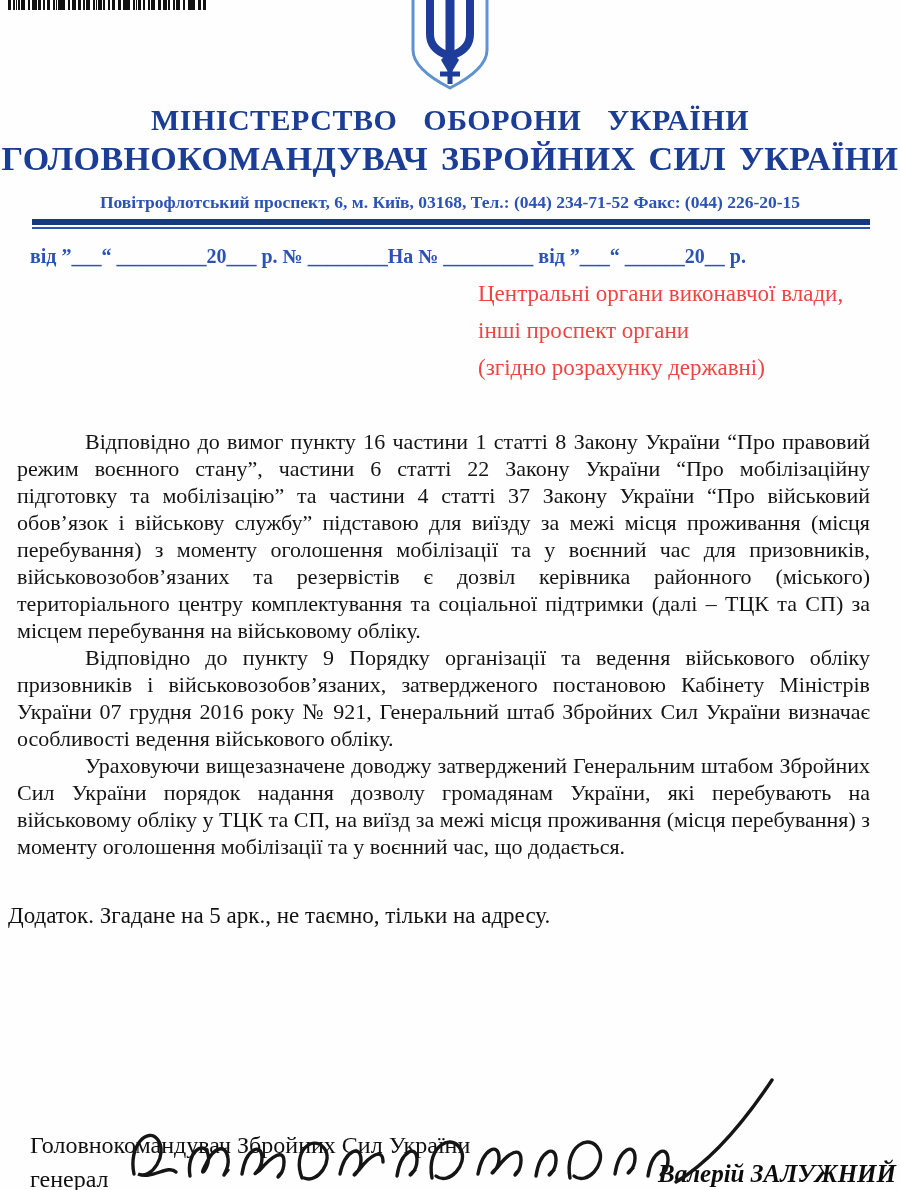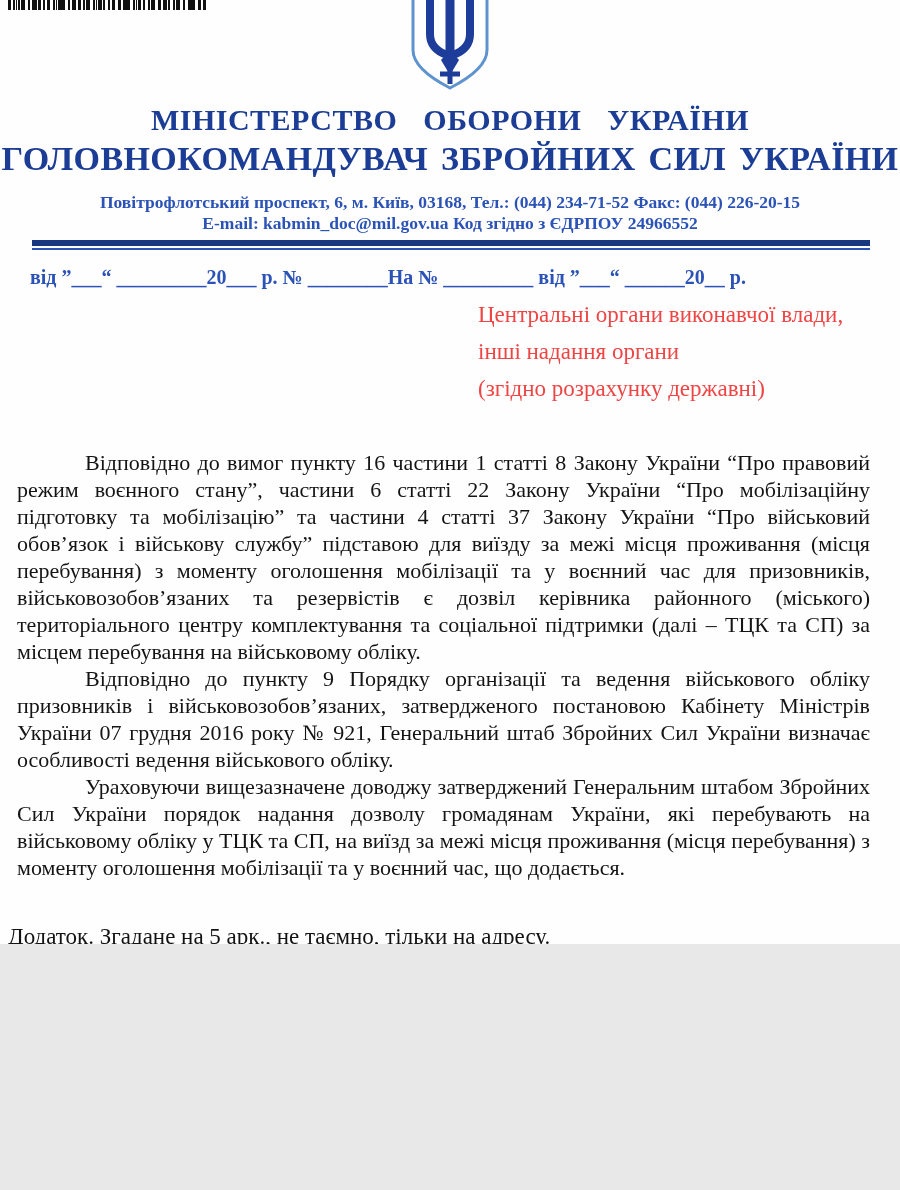--- a/index.html
+++ b/index.html
@@ -1,18 +1,18 @@
 <!DOCTYPE html>
 <html><head>
 <meta charset="utf-8">
 <style>
   html,body{margin:0;padding:0;background:#e8e8e8;}
   .page{
     position:relative;
-    width:900px;height:944px;
+    width:900px;height:1190px;
     margin:0 auto;
     background:#fefefe;
     overflow:hidden;
     font-family:"Liberation Serif","DejaVu Serif",serif;
     color:#161616;
   }
   
   .barcode{
     position:absolute;left:8px;top:0;width:200px;height:10px;
     background:
@@ -79,37 +79,36 @@
       <path d="M44,50 l-9,10 9,15 9,-15 z" fill="#1e3c99"></path>
       <path d="M44,64 v20 M34,74 h20" fill="none" stroke="#1e3c99" stroke-width="5"></path>
     </svg>
   </div>
 
   <div class="header">
     <div class="org1">МІНІСТЕРСТВО  ОБОРОНИ  УКРАЇНИ</div>
     <div class="org2">ГОЛОВНОКОМАНДУВАЧ ЗБРОЙНИХ СИЛ УКРАЇНИ</div>
     <div class="contact">
       <div>Повітрофлотський  проспект, 6, м. Київ, 03168, Тел.:  (044) 234-71-52   Факс:  (044) 226-20-15</div>
-      <div>E-mail:  kabmin_doc@mil.gov.ua  Код згідно з ЄДРПОУ 24966552</div>
     </div>
   </div>
 
   <div class="rule">
     <div class="thick"></div>
     <div class="thin"></div>
   </div>
 
   <div class="ref-row">
     <span>від ”___“ _________20___ р. № ________</span>
     <span>На № _________ від ”___“ ______20__ р.</span>
   </div>
 
   <div class="addressee">
     <div>Центральні органи виконавчої влади,</div>
-    <div>інші надання органи</div>
+    <div>інші проспект органи</div>
     <div>(згідно розрахунку державні)</div>
   </div>
 
   <div class="body-text">
     <p>Відповідно до вимог пункту 16 частини 1 статті 8 Закону України “Про правовий режим воєнного стану”, частини 6 статті 22  Закону України “Про мобілізаційну підготовку та мобілізацію” та частини 4 статті 37 Закону України “Про військовий обов’язок і військову службу” підставою для виїзду за межі місця проживання (місця перебування) з моменту оголошення мобілізації та у воєнний час для призовників, військовозобов’язаних та резервістів є дозвіл керівника районного (міського) територіального центру комплектування та соціальної підтримки (далі – ТЦК та СП) за місцем перебування на військовому обліку.</p>
     <p>Відповідно до пункту 9 Порядку організації та ведення військового обліку призовників і військовозобов’язаних, затвердженого постановою Кабінету Міністрів України 07 грудня 2016 року № 921, Генеральний штаб Збройних Сил України  визначає особливості ведення військового обліку.</p>
     <p>Ураховуючи вищезазначене доводжу затверджений Генеральним штабом Збройних Сил України порядок надання дозволу громадянам України, які перебувають на військовому обліку у ТЦК та СП, на виїзд за межі місця проживання (місця перебування) з моменту оголошення мобілізації та у воєнний час, що додається.</p>
   </div>
 
   <div class="attachment">Додаток. Згадане на 5 арк., не таємно, тільки на адресу.</div>

